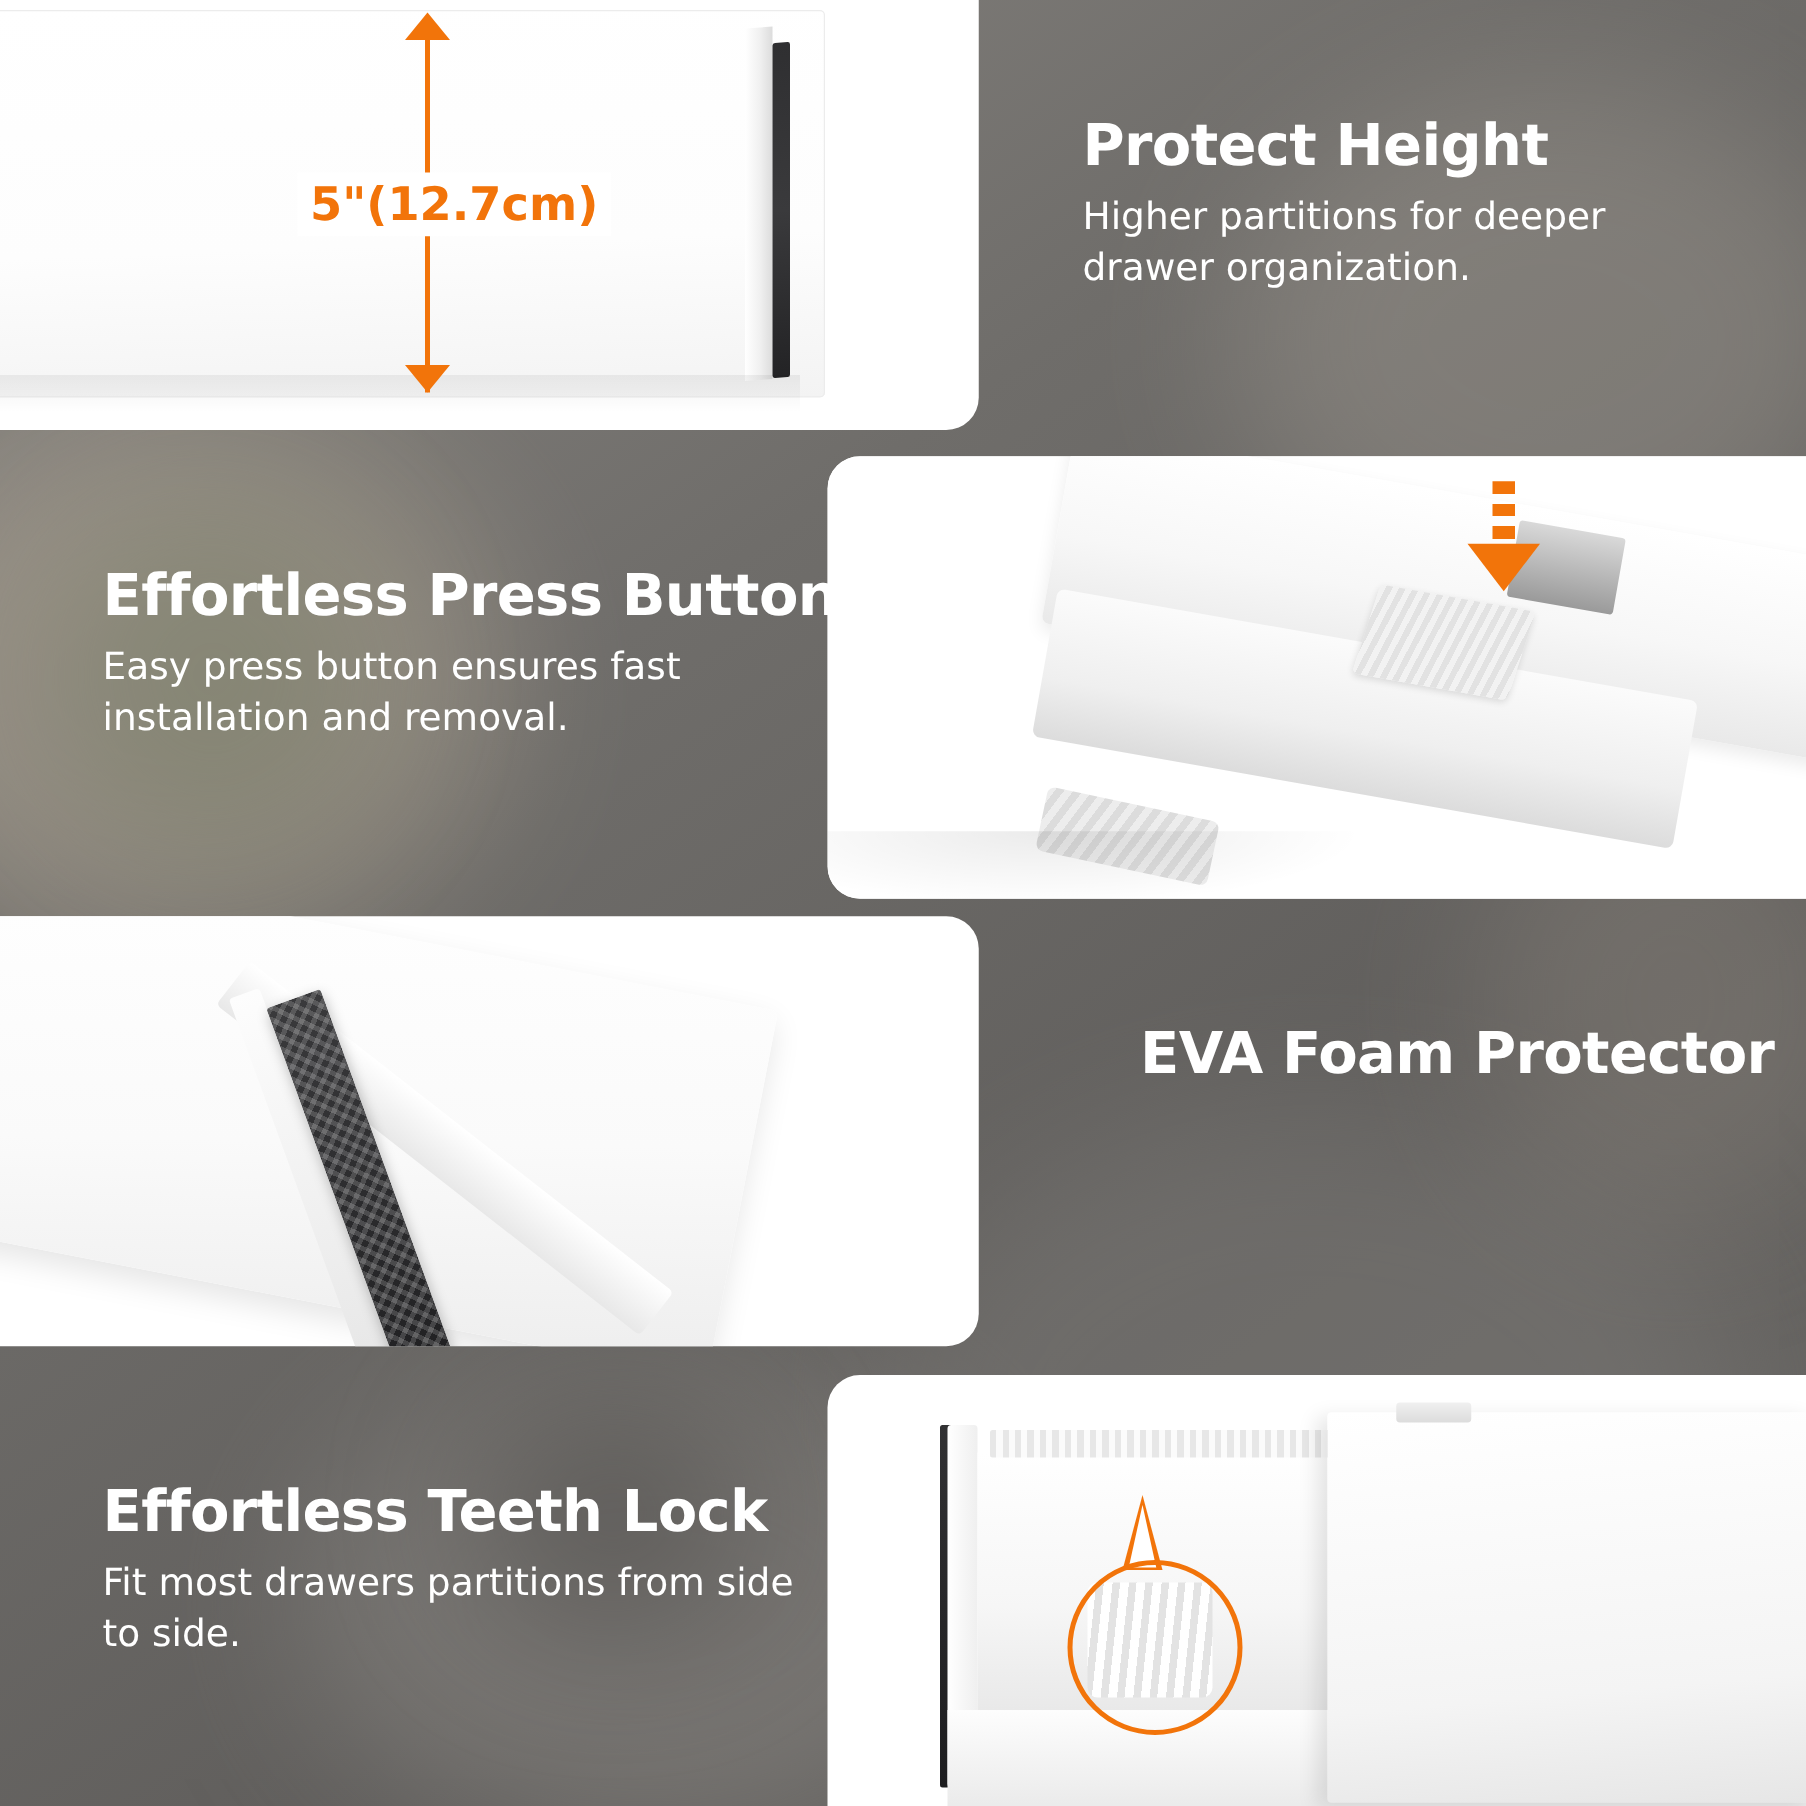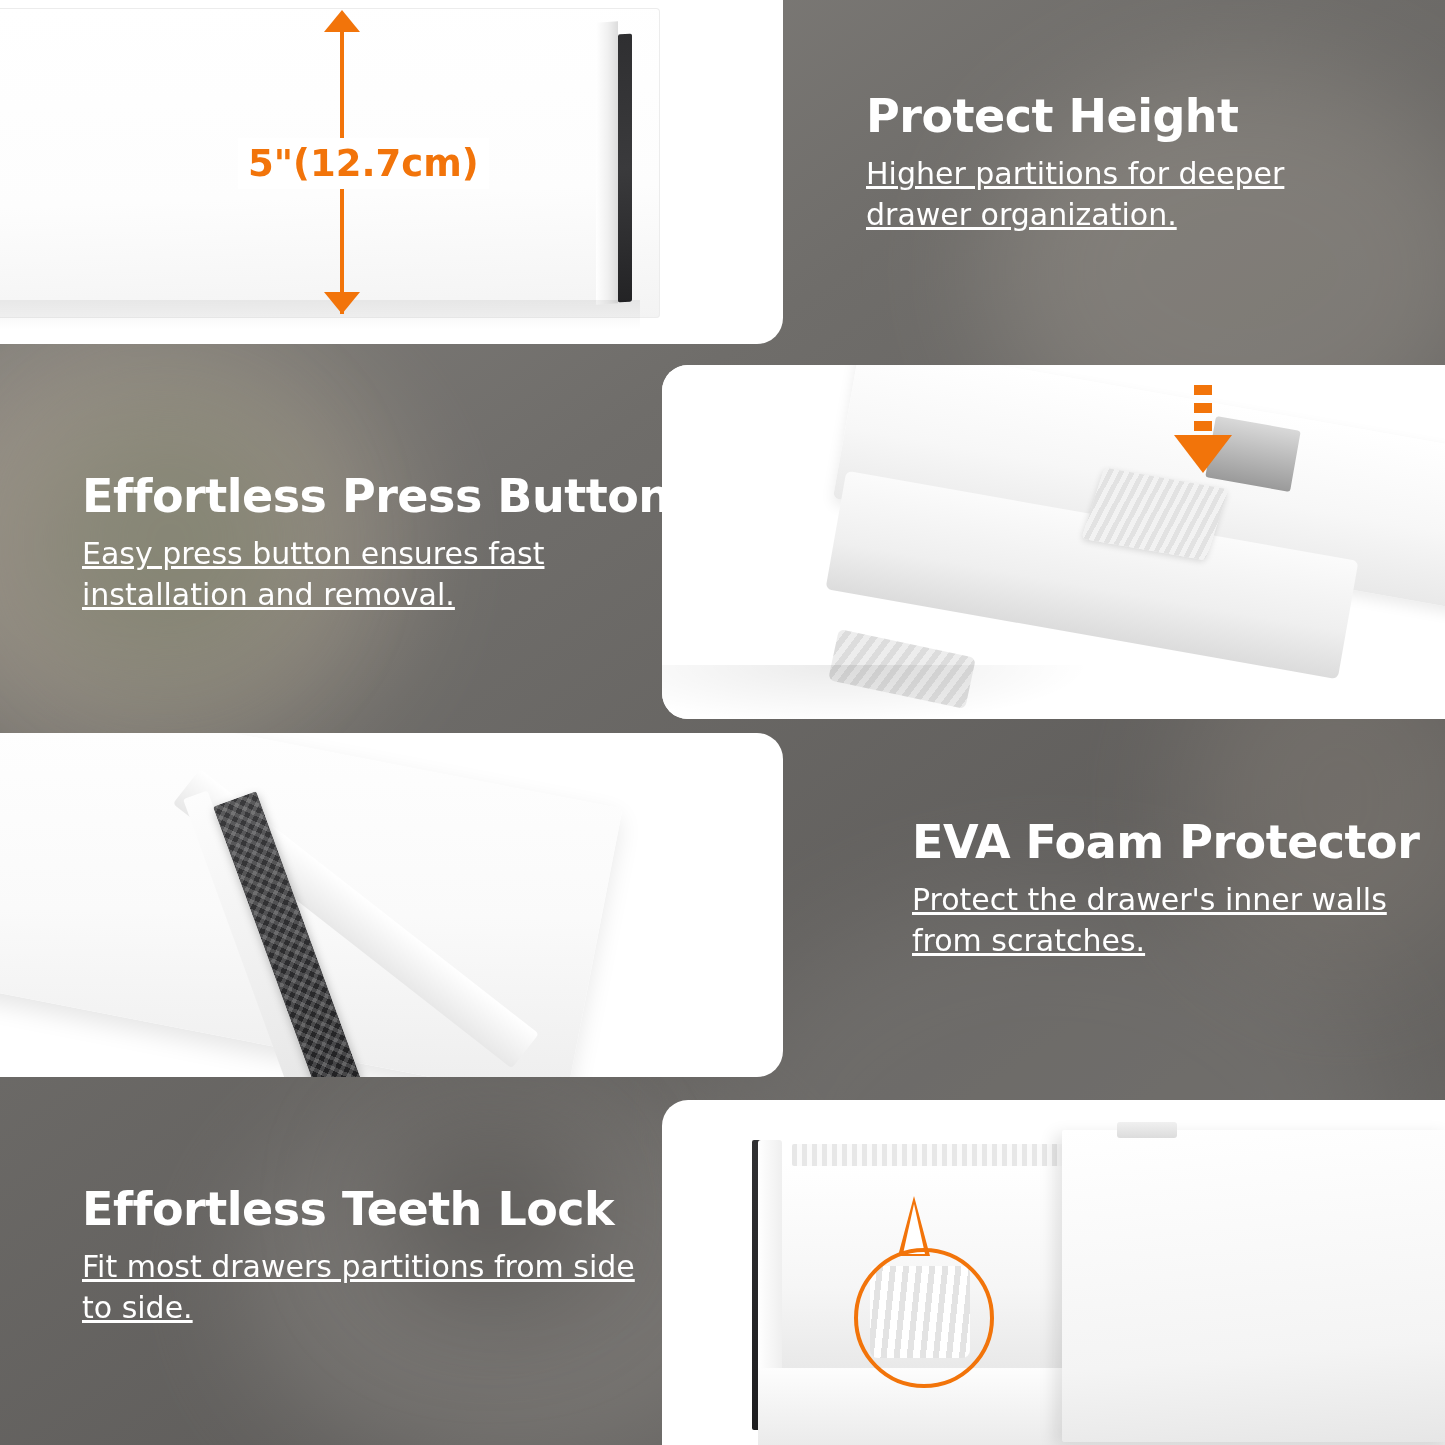--- a/index.html
+++ b/index.html
@@ -62,25 +62,24 @@
     margin: 0 0 14px 0;
     line-height: 1.05;
     white-space: nowrap;
   }
   .tb-body {
     font-size: 30px;
     line-height: 1.35;
     margin: 0;
     font-weight: 400;
     max-width: 520px;
-    text-decoration: underline;
   }
 
   .t1 { left: 866px; top: 92px;  }
-  .t2 { left: 82px;  top: 472px; }
+  .t2 { left: 82px;  top: 452px; }
   .t3 { left: 866px; top: 818px; margin-left: 46px; }
   .t4 { left: 82px;  top: 1185px;}
   .t2 .tb-body, .t4 .tb-body { max-width: 560px; }
 
   
   .slab1 {
     position: absolute;
     left: -30px; top: 8px; width: 690px; height: 310px;
     background: linear-gradient(178deg, #ffffff 0%, #fdfdfd 60%, #f3f3f3 100%);
     border-radius: 4px;
@@ -355,21 +354,20 @@
     <p class="tb-body">Higher partitions for deeper drawer organization.</p>
   </div>
 
   <div class="textblock t2">
     <h2 class="tb-title">Effortless Press Button</h2>
     <p class="tb-body">Easy press button ensures fast installation and removal.</p>
   </div>
 
   <div class="textblock t3">
     <h2 class="tb-title">EVA Foam Protector</h2>
-    <p class="tb-body">Protect the drawer's inner walls from scratches.</p>
   </div>
 
   <div class="textblock t4">
     <h2 class="tb-title">Effortless Teeth Lock</h2>
     <p class="tb-body">Fit most drawers partitions from side to side.</p>
   </div>
 
 </div>
 
 </body></html>

